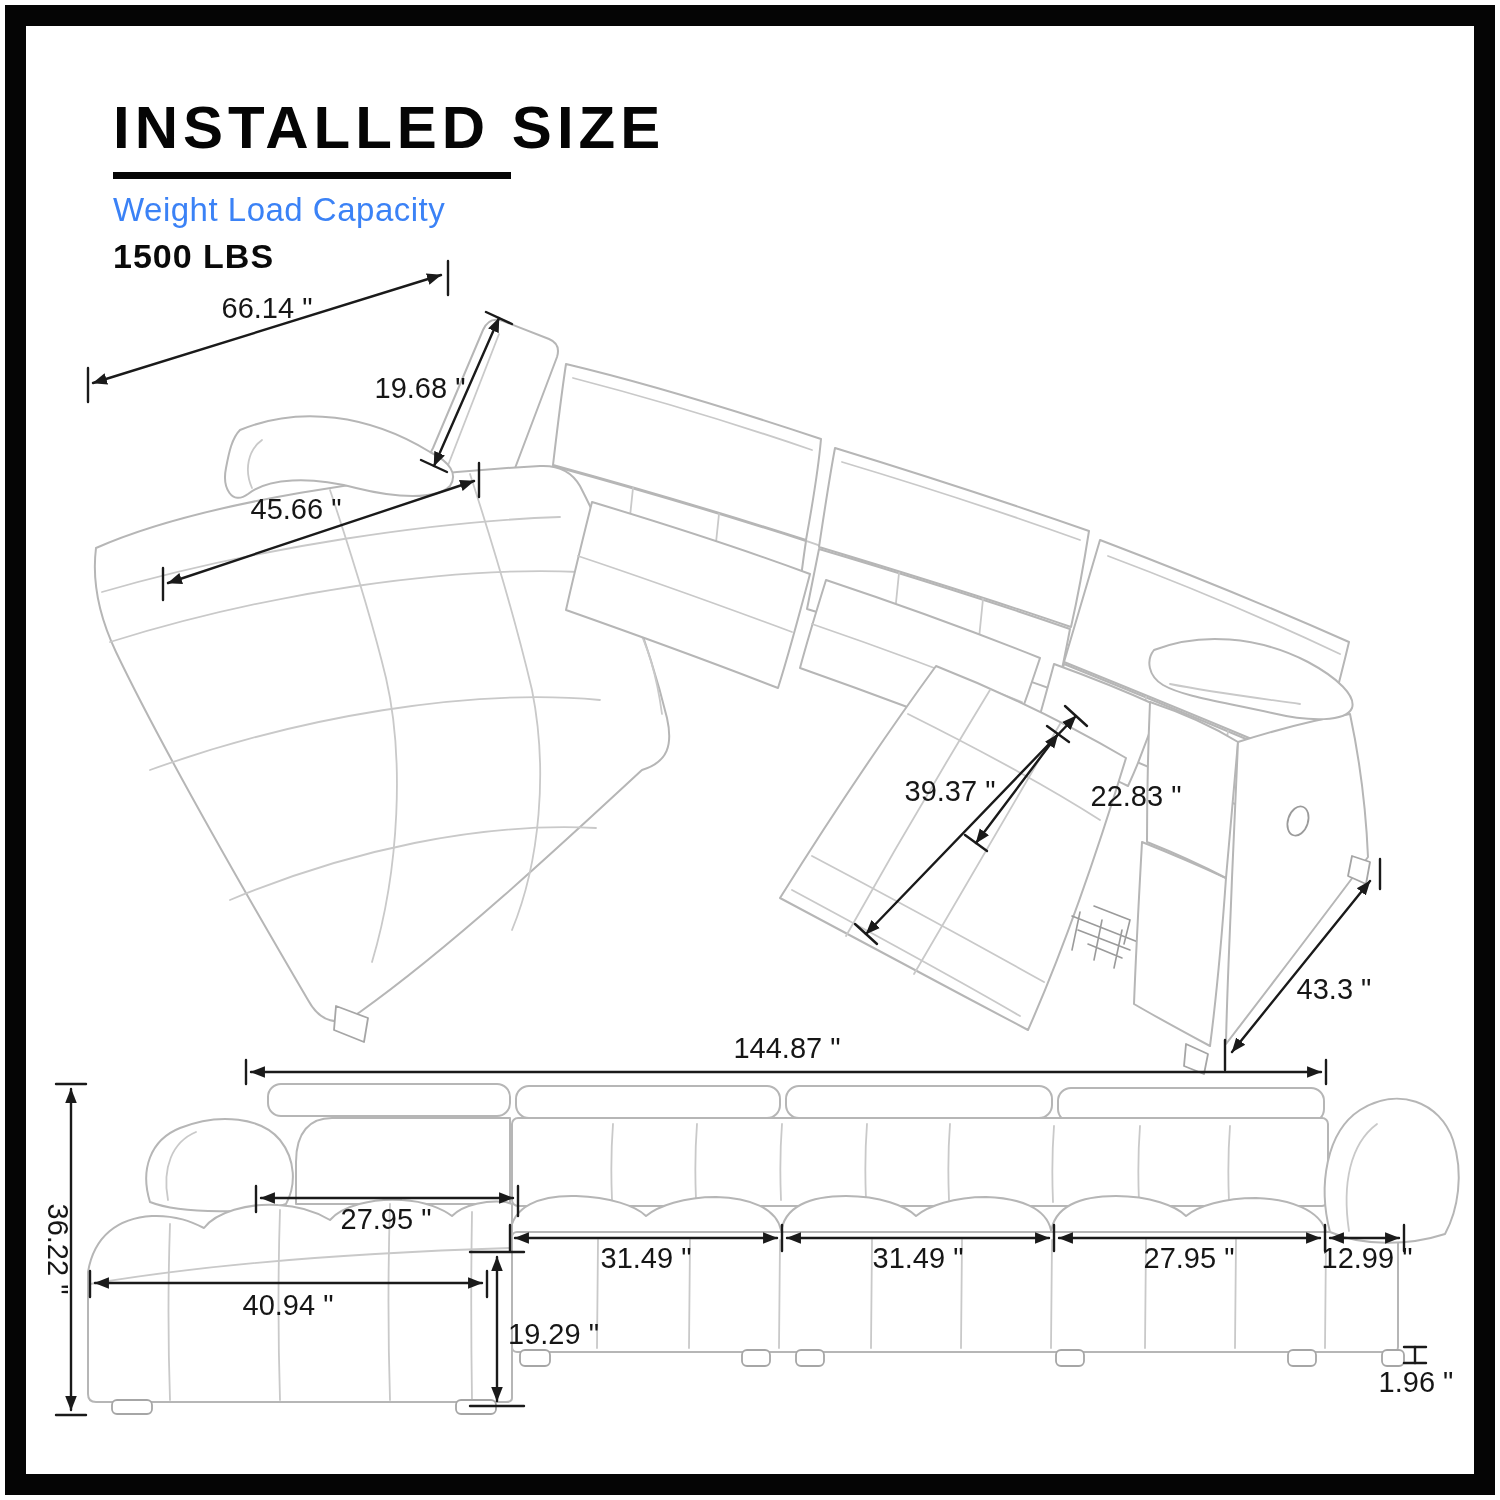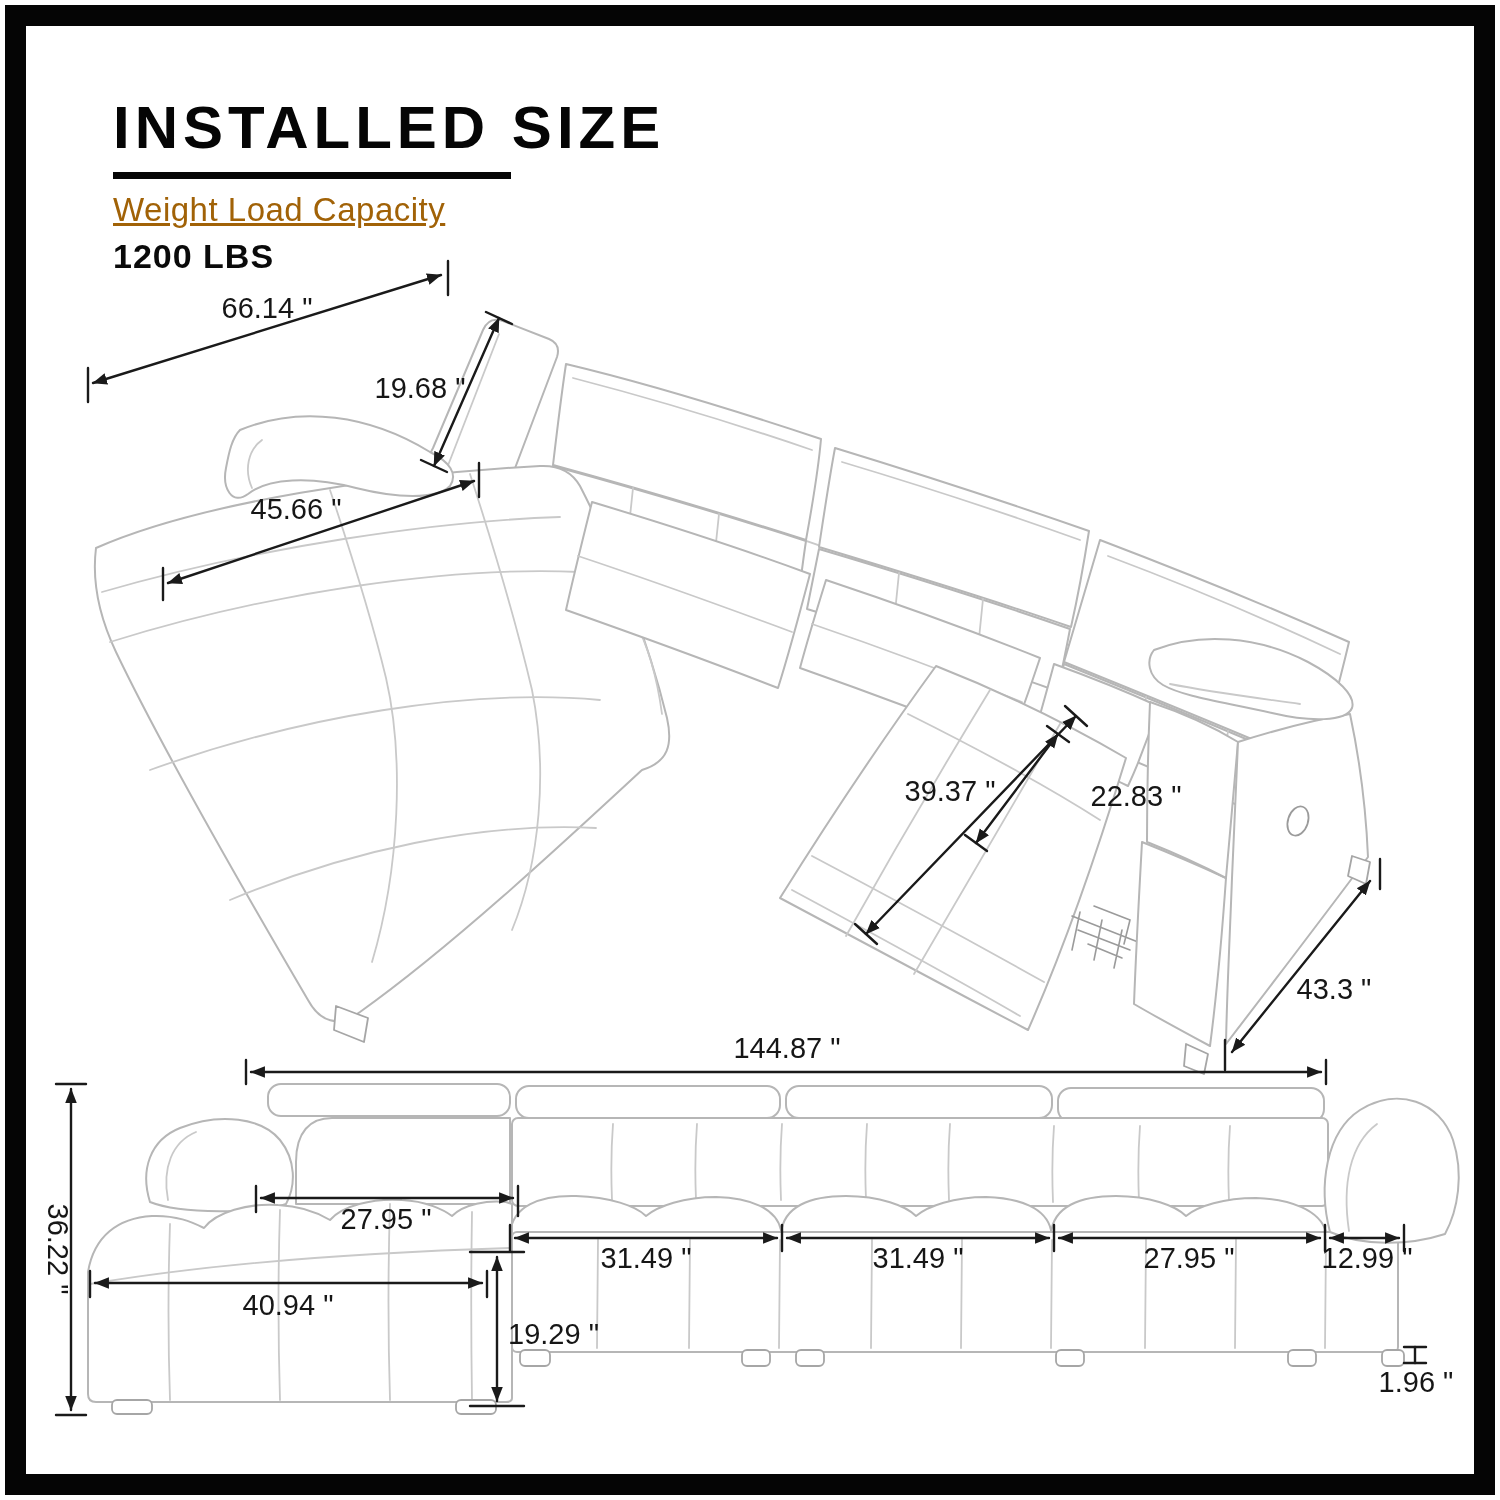--- a/index.html
+++ b/index.html
@@ -1,41 +1,41 @@
 <!DOCTYPE html>
 <html><head>
 <meta charset="utf-8">
 <style>
   html,body{margin:0;padding:0;background:#ffffff;}
   body{width:1500px;height:1500px;position:relative;font-family:"Liberation Sans",sans-serif;overflow:hidden;}
   .frame{position:absolute;inset:5px;border:21px solid #050505;background:#ffffff;}
   .title-block{position:absolute;left:113px;top:92px;z-index:5;}
   .title{font-size:60px;font-weight:800;letter-spacing:5px;color:#050505;line-height:1.2;}
   .title-underline{width:398px;height:7px;background:#050505;margin-top:8px;}
-  .subtitle{font-size:33px;font-weight:400;color:#a16207;margin-top:12px;letter-spacing:0.5px;text-decoration:underline;}
+  .subtitle{font-size:33px;font-weight:400;color:#3b82f6;margin-top:12px;letter-spacing:0.5px;}
   .capacity{font-size:34px;font-weight:700;color:#0a0a0a;margin-top:8px;letter-spacing:1px;}
   svg.scene{position:absolute;left:0;top:0;z-index:3;}
   .sk{fill:#ffffff;stroke:#b6b6b6;stroke-width:2;stroke-linejoin:round;stroke-linecap:round;}
   .sm{fill:none;stroke:#c9c9c9;stroke-width:1.8;stroke-linejoin:round;stroke-linecap:round;}
   .mech{fill:none;stroke:#9b9b9b;stroke-width:1.6;stroke-linecap:round;}
   .ft{fill:#ffffff;stroke:#a6a6a6;stroke-width:1.8;stroke-linejoin:round;}
   .dim{fill:none;stroke:#1a1a1a;stroke-width:2.4;stroke-linecap:round;}
   .tick{stroke:#1a1a1a;stroke-width:2.4;stroke-linecap:round;}
   .dlabel{font-family:"Liberation Sans",sans-serif;font-size:29px;fill:#161616;}
 </style>
 </head>
 <body>
 
 <div class="frame"></div>
 
 <div class="title-block">
   <div class="title">INSTALLED SIZE</div>
   <div class="title-underline"></div>
   <div class="subtitle">Weight Load Capacity</div>
-  <div class="capacity">1200 LBS</div>
+  <div class="capacity">1500 LBS</div>
 </div>
 
 <svg class="scene" width="1500" height="1500" viewBox="0 0 1500 1500">
   <defs>
     <marker id="arr" viewBox="0 0 14 12" markerWidth="15" markerHeight="13" refX="13" refY="6" orient="auto-start-reverse" markerUnits="userSpaceOnUse">
       <path d="M0,0.6 L13.6,6 L0,11.4 Z" fill="#1a1a1a"></path>
     </marker>
   </defs>
 
   <g>

